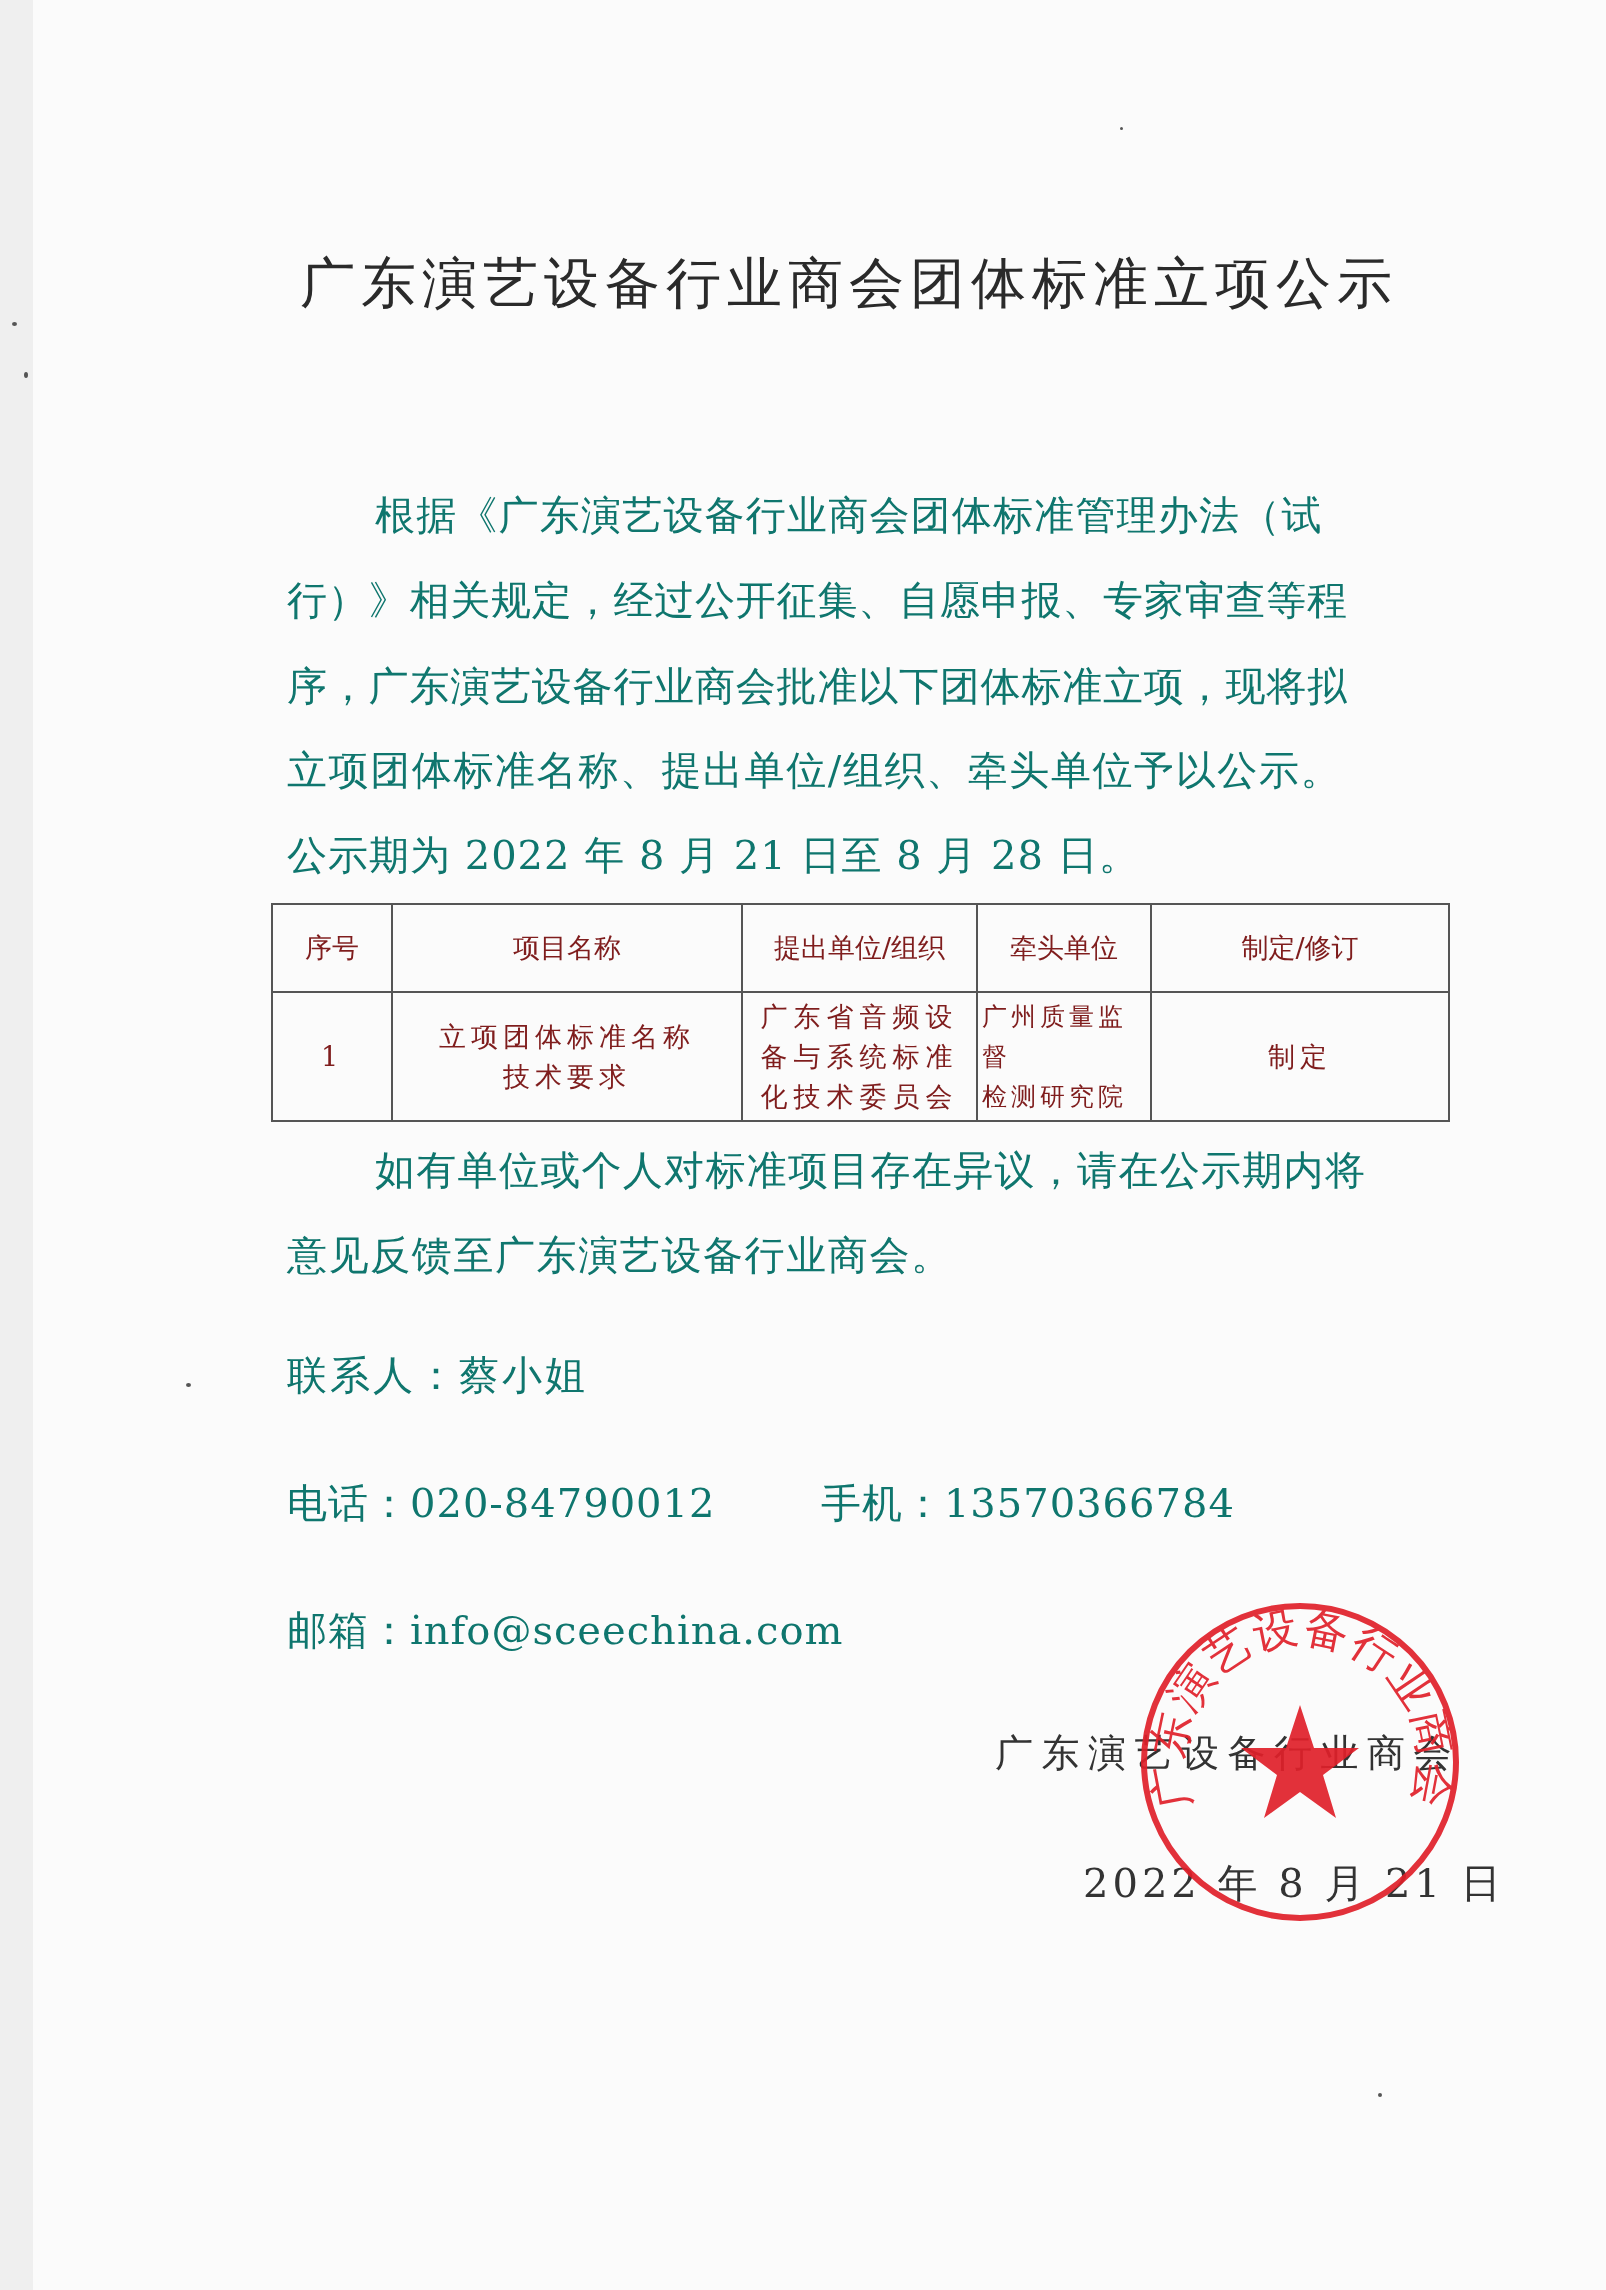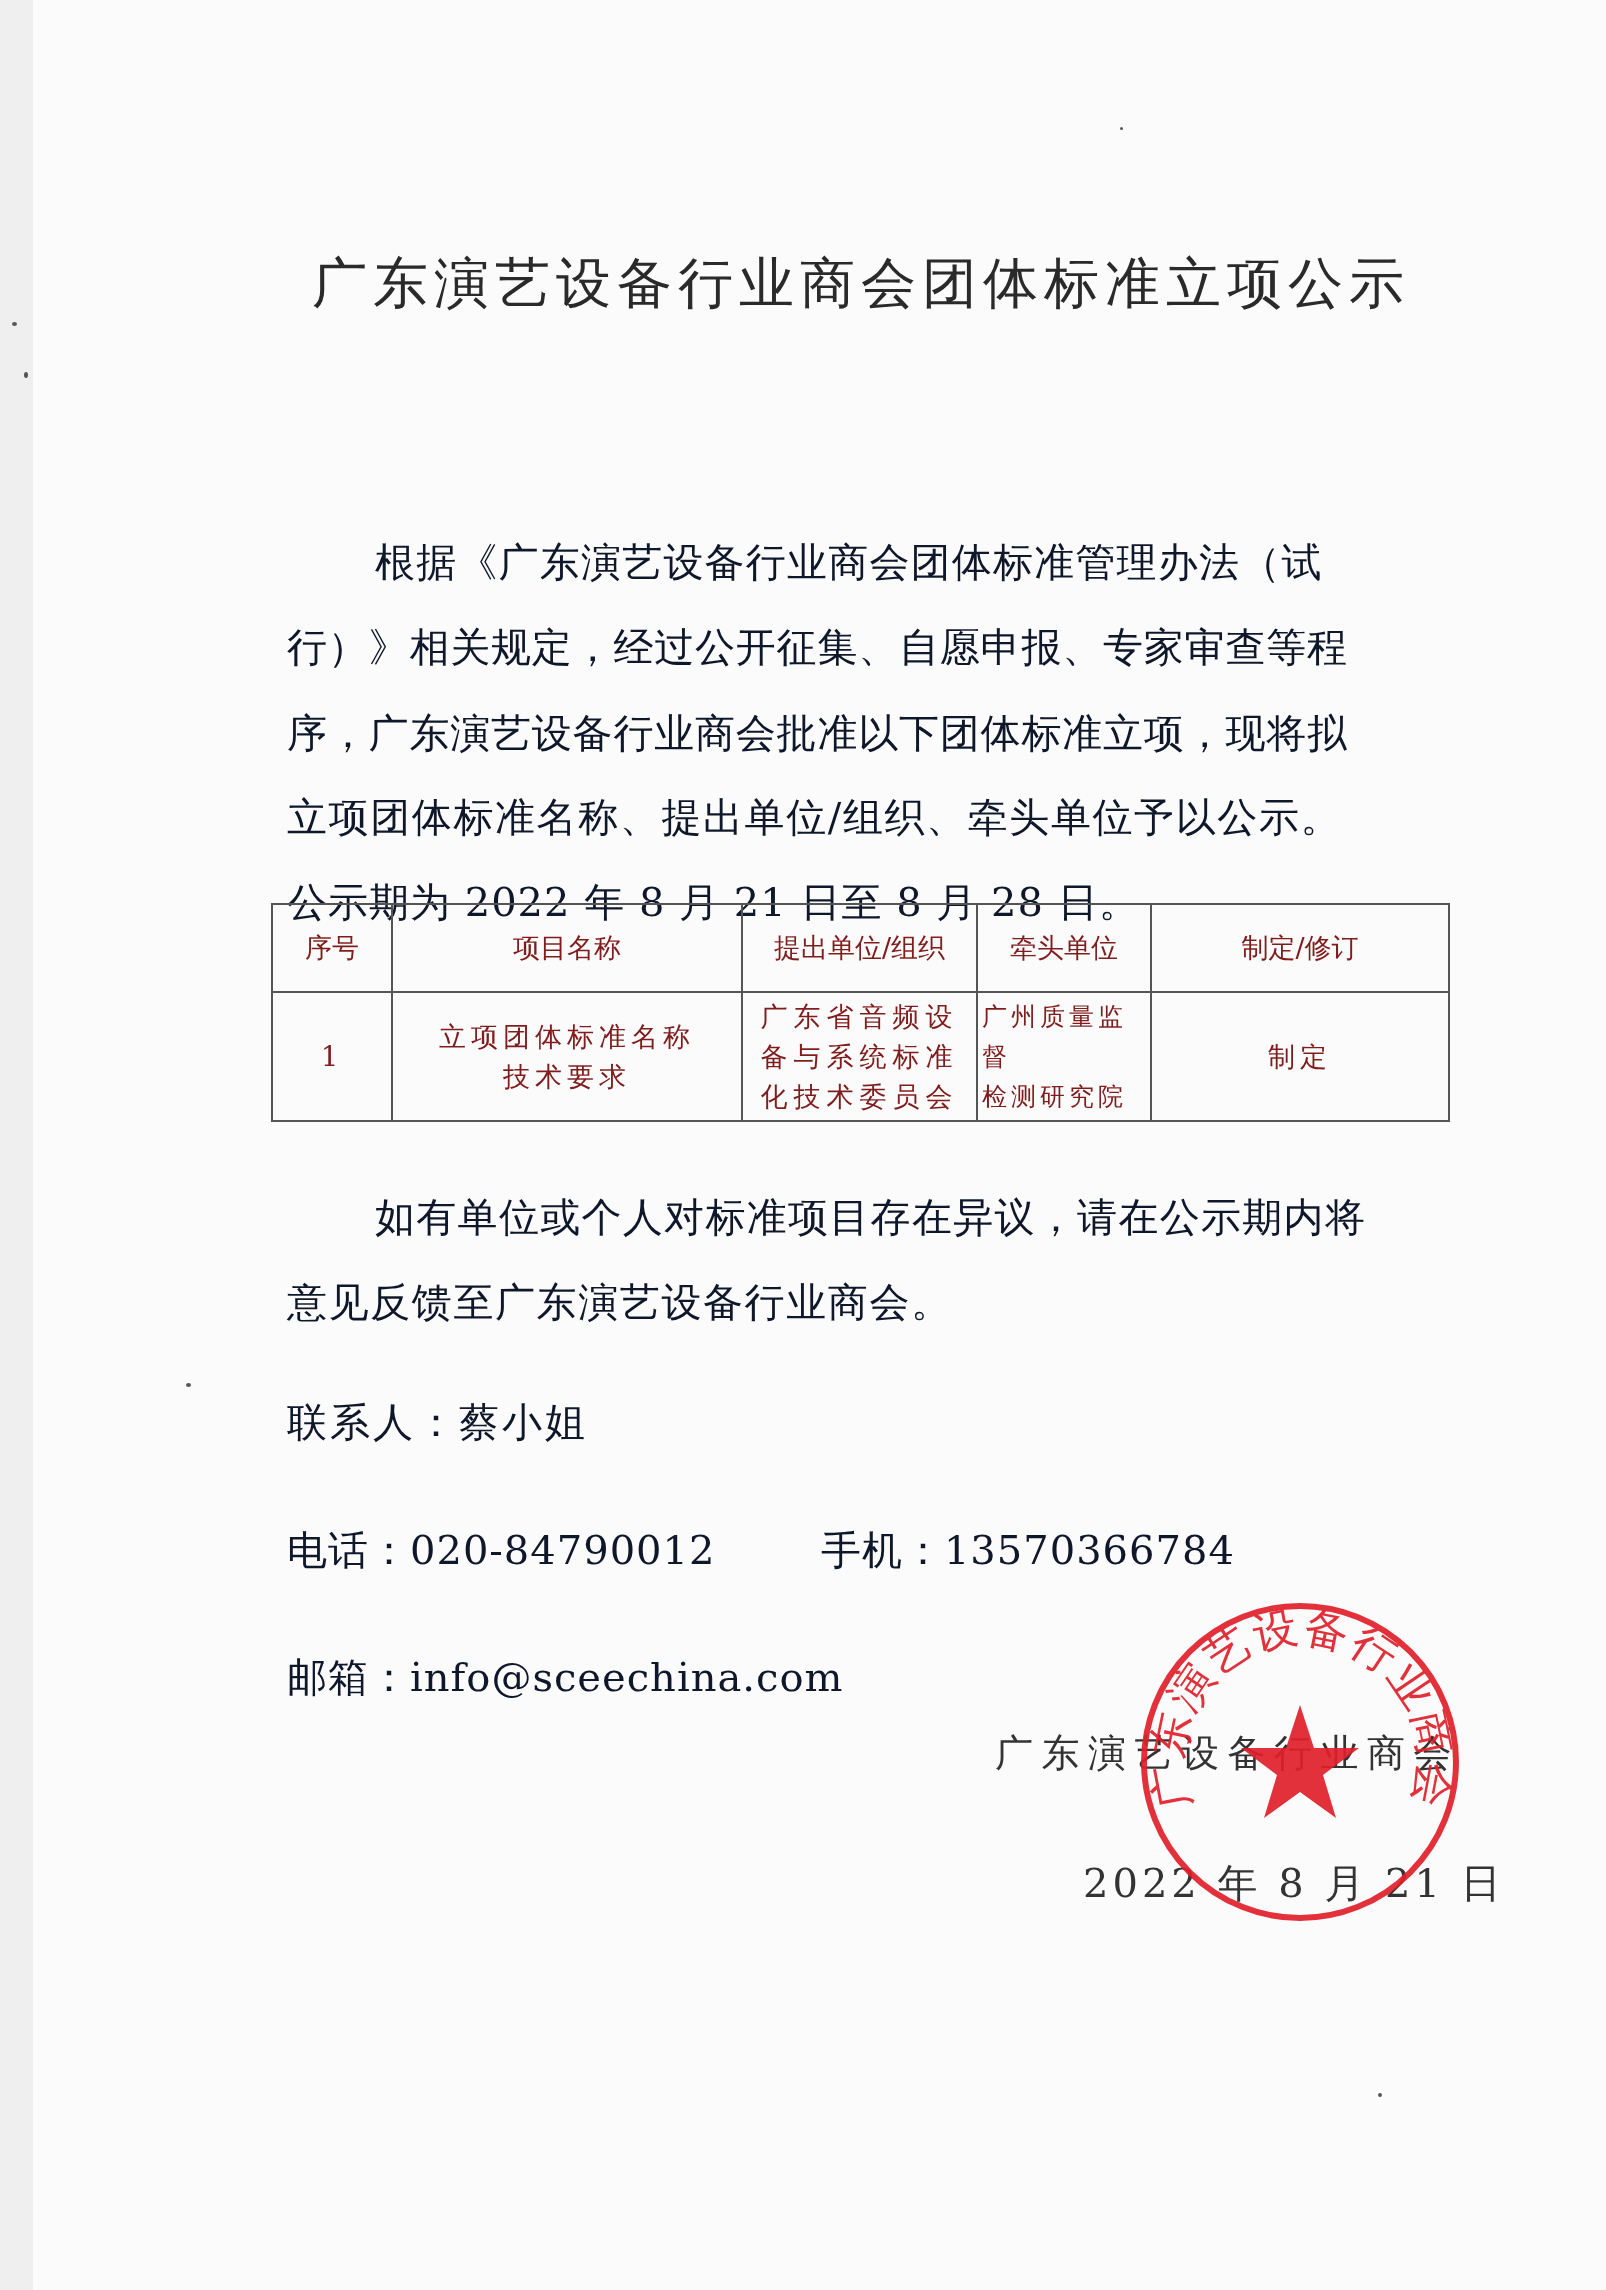--- a/index.html
+++ b/index.html
@@ -8,25 +8,25 @@
       background: #fbfbfb;
       color: #2b2b2b;
       font-family: "DejaVu Serif", "Liberation Serif", serif;
     }
     .edge-strip { position: absolute; left: 0; top: 0; width: 33px; height: 2290px; background: #efefef; }
     .speck { position: absolute; background: #555; border-radius: 50%; }
     .title {
       position: absolute; left: 300px; top: 248px; width: 1110px;
       font-family: "DejaVu Sans", "Liberation Sans", sans-serif;
       font-size: 55px; letter-spacing: 6px; line-height: 70px;
-      color: #2a2a2a; white-space: nowrap; text-align: right;
+      color: #2a2a2a; white-space: nowrap; text-align: left;
     }
     .line {
       position: absolute; font-size: 40px; line-height: 50px; white-space: nowrap;
-      letter-spacing: 3px; color: #0f172a; margin-top: 47px;
+      letter-spacing: 3px; color: #0f766e;
     }
     table.std {
       position: absolute; left: 271px; top: 903px; width: 1177px; height: 219px;
       border-collapse: collapse; table-layout: fixed;
     }
     table.std td, table.std th {
       border: 2px solid #555; text-align: center; vertical-align: middle; padding: 0;
       color: #7f1d1d;
     }
     table.std th {

